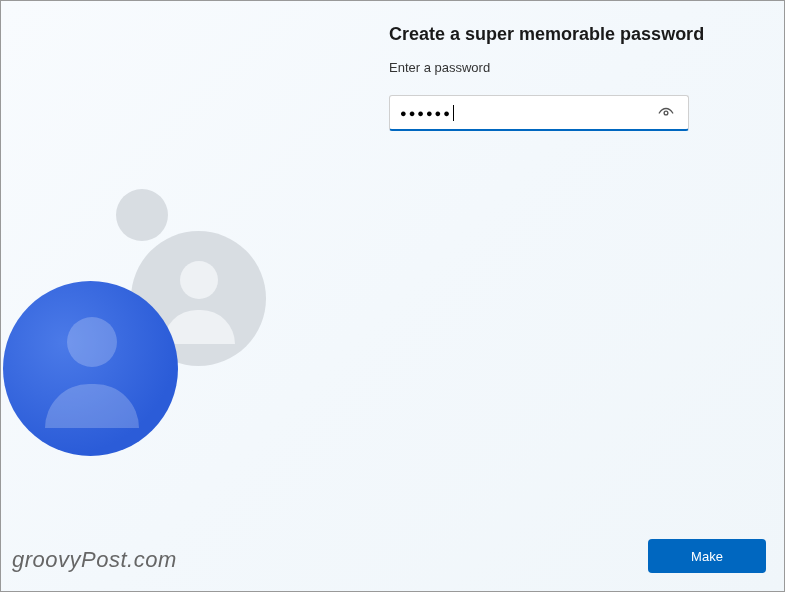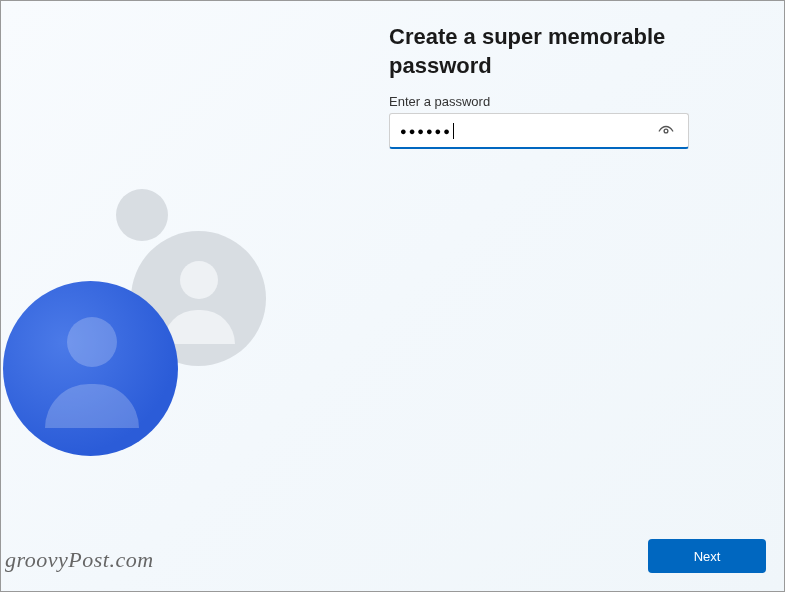--- a/index.html
+++ b/index.html
@@ -97,38 +97,38 @@
     }
     
     .content {
       position: absolute;
       left: 388px;
       top: 22px;
       width: 340px;
     }
     
     .title {
-      font-size: 22px;
+      font-size: 18px;
       font-weight: 600;
       color: #1a1a1a;
       line-height: 1.3;
       margin-bottom: 14px;
     }
     
     .subtitle {
       font-size: 13px;
       color: #555;
       margin-bottom: 40px;
       line-height: 1.4;
     }
     
     .field-label {
       font-size: 13px;
       color: #333;
-      margin-bottom: 4px;
+      margin-bottom: 20px;
     }
     
     .password-field {
       width: 300px;
       height: 36px;
       background: #fff;
       border: 1px solid #d0d0d0;
       border-bottom: 2px solid #0067c0;
       border-radius: 3px;
       display: flex;
@@ -174,23 +174,23 @@
       color: #fff;
       border: none;
       border-radius: 4px;
       font-size: 13px;
       font-family: inherit;
       cursor: pointer;
     }
     
     .watermark {
       position: absolute;
-      left: 4px;
+      left: 11px;
       bottom: 18px;
-      font-family: Liberation Serif, serif;
+      font-family: Liberation Sans, sans-serif;
       font-style: italic;
       font-size: 22px;
       color: #666;
       letter-spacing: 0.5px;
     }
   </style>
 </head>
 <body>
 
 <div class="illustration">
@@ -216,15 +216,15 @@
     </div>
     <div class="reveal-btn">
       <svg width="18" height="18" viewBox="0 0 24 24" fill="none" stroke="currentColor" stroke-width="1.8">
         <circle cx="12" cy="12" r="2.5"></circle>
         <path d="M3 12c2.5-4 5.5-6 9-6s6.5 2 9 6" stroke-linecap="round"></path>
       </svg>
     </div>
   </div>
 </div>
 
-<button class="next-button">Next</button>
+<button class="next-button">Make</button>
 
 <div class="watermark">groovyPost.com</div>
 
 </body></html>

